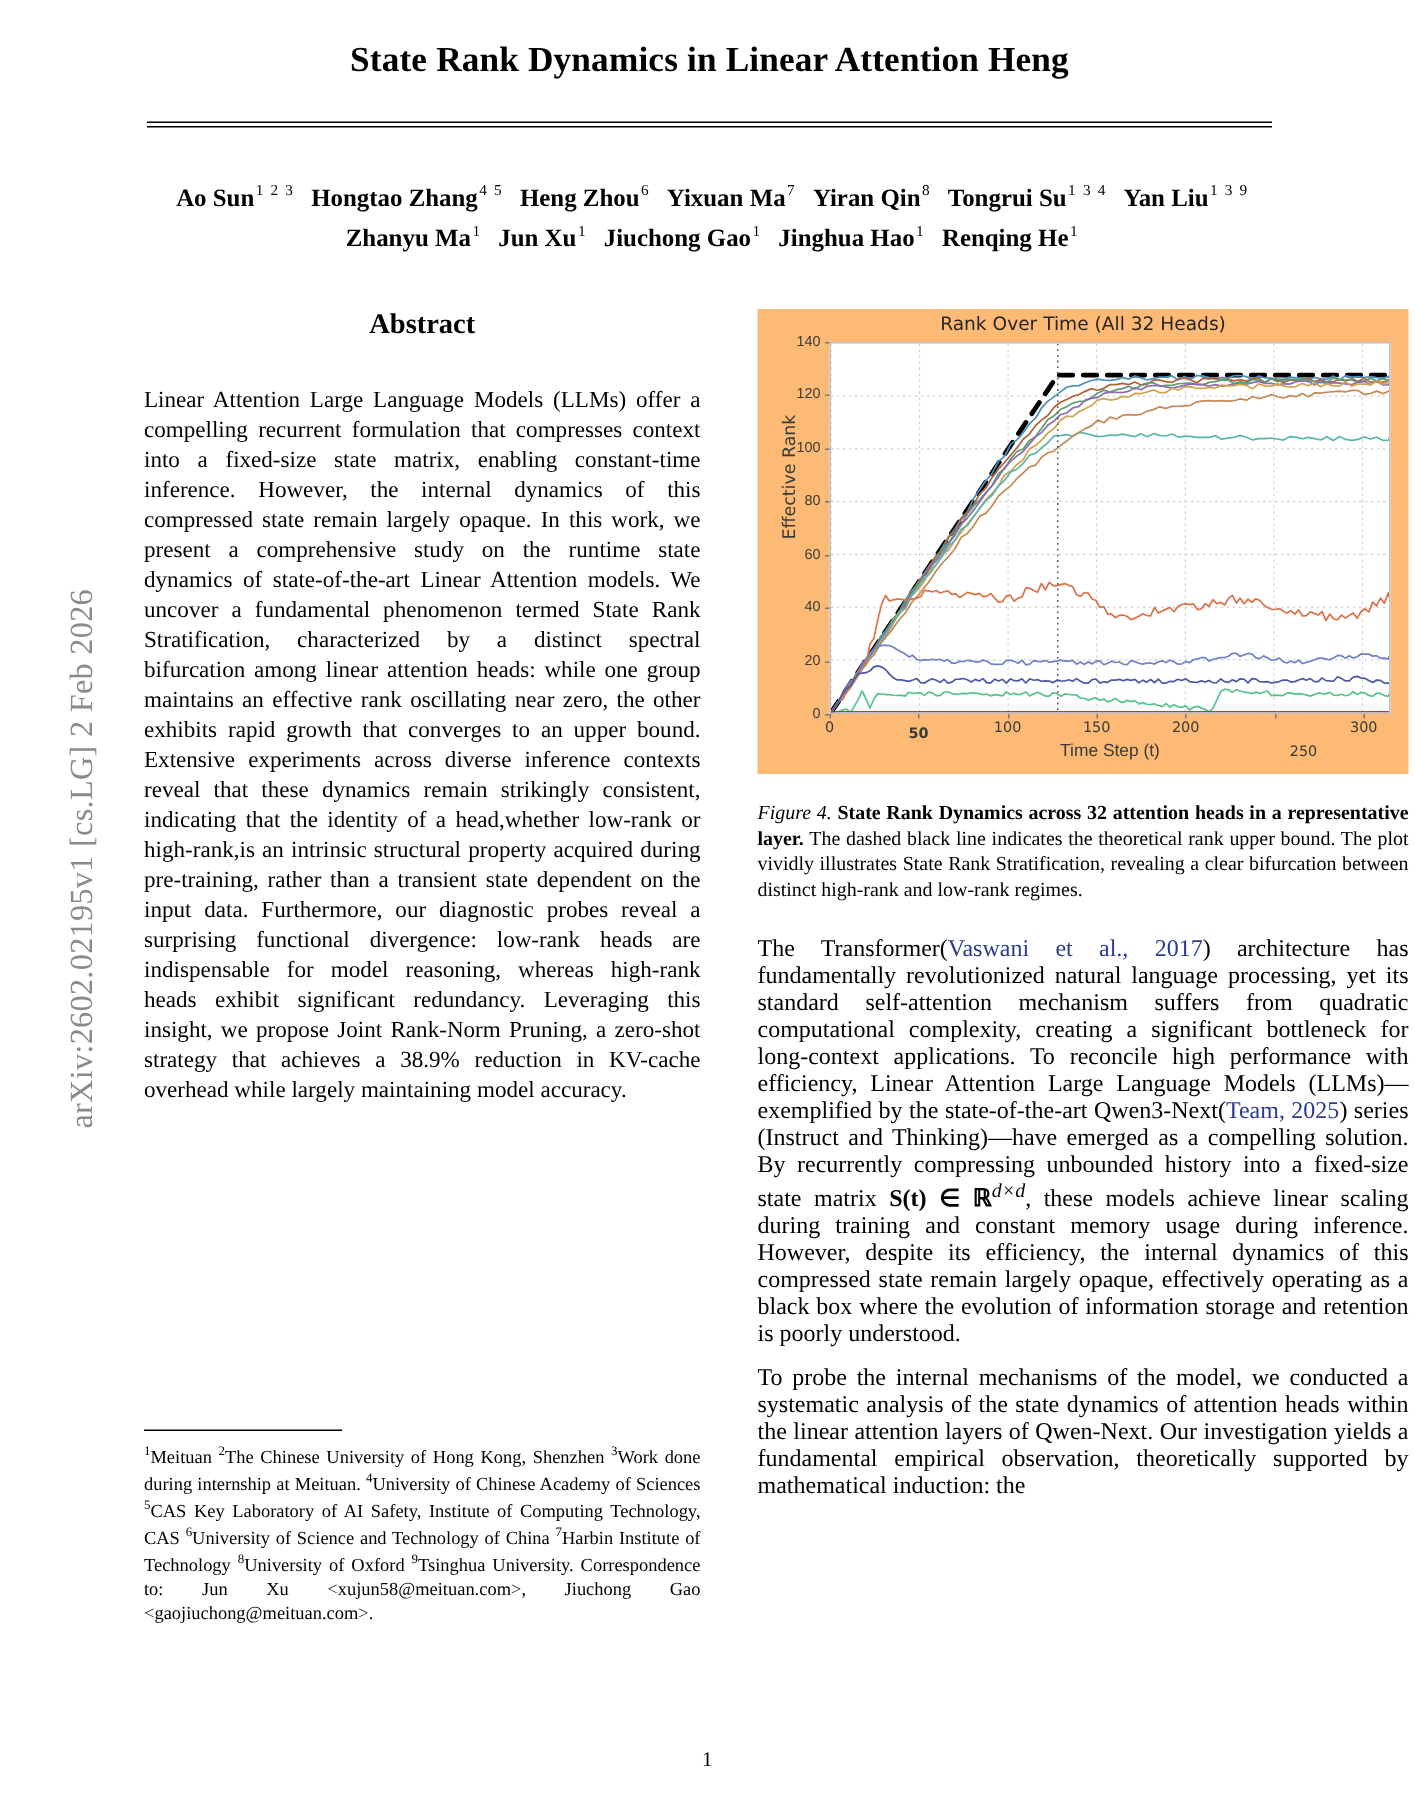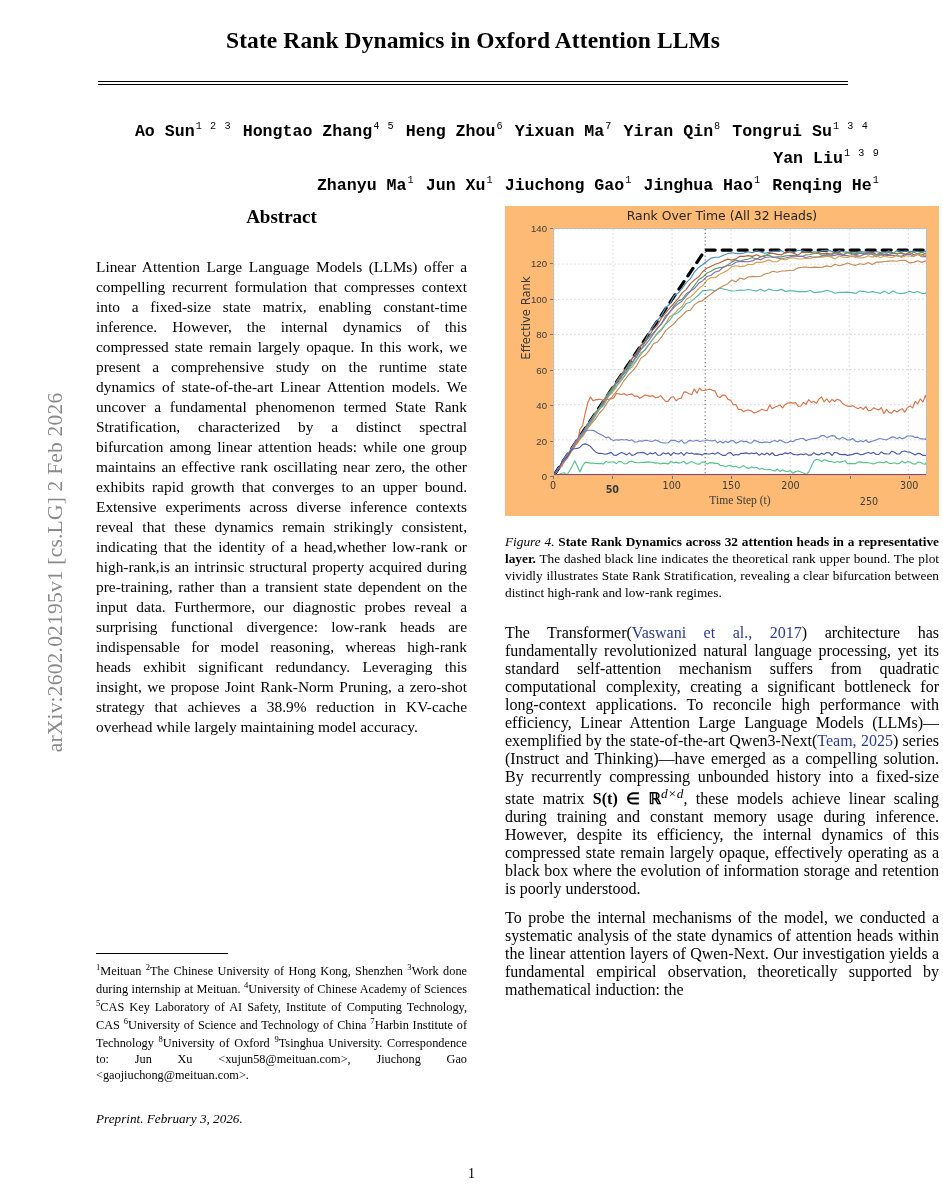--- a/index.html
+++ b/index.html
@@ -60,25 +60,24 @@
     border-bottom: 1.2px solid #000;
     height: 2.2px;
   }
 
   
   #authors {
     position: absolute;
     left: 70px;
     top: 119px;
     width: 810px;
-    text-align: right;
+    text-align: center;
     font-size: 16.6px;
     font-weight: bold;
     line-height: 1.62;
-    font-family: Liberation Mono, monospace;
   }
   #authors .au { white-space: nowrap; }
   #authors sup {
     font-size: 10.2px;
     font-weight: normal;
     vertical-align: super;
     letter-spacing: 1.1px;
     padding-left: 1px;
   }
   #authors .gap { display: inline-block; width: 11px; }
@@ -148,21 +147,21 @@
     font-family: "DejaVu Sans", "Liberation Sans", sans-serif;
     font-size: 11.6px;
     color: #3a3a3a;
   }
   #xlabel {
     position: absolute;
     left: 48px;
     top: 288px;
     width: 374px;
     text-align: center;
-    font-family: Liberation Serif, serif;
+    font-family: Liberation Sans, sans-serif;
     font-size: 11.6px;
     color: #3a3a3a;
   }
   .ytick {
     position: absolute;
     right: 100%;
     margin-right: 5px;
     transform: translateY(-50%);
     font-family: Liberation Sans, sans-serif;
     font-size: 9.6px;
@@ -235,21 +234,21 @@
   }
 </style>
 </head>
 <body>
 
 <div id="arxiv-stamp">arXiv:2602.02195v1  [cs.LG]  2 Feb 2026</div>
 
 <div id="page">
 
   <div id="title-block">
-    <div id="paper-title">State Rank Dynamics in Oxford Attention LLMs</div>
+    <div id="paper-title">State Rank Dynamics in Linear Attention Heng</div>
     <div id="title-rule"></div>
   </div>
 
   <div id="authors">
     <div id="author-line-1"><span class="au">Ao Sun<sup>1 2 3</sup></span><span class="gap"></span><span class="au">Hongtao Zhang<sup>4 5</sup></span><span class="gap"></span><span class="au">Heng Zhou<sup>6</sup></span><span class="gap"></span><span class="au">Yixuan Ma<sup>7</sup></span><span class="gap"></span><span class="au">Yiran Qin<sup>8</sup></span><span class="gap"></span><span class="au">Tongrui Su<sup>1 3 4</sup></span><span class="gap"></span><span class="au">Yan Liu<sup>1 3 9</sup></span></div>
     <div id="author-line-2"><span class="au">Zhanyu Ma<sup>1</sup></span><span class="gap"></span><span class="au">Jun Xu<sup>1</sup></span><span class="gap"></span><span class="au">Jiuchong Gao<sup>1</sup></span><span class="gap"></span><span class="au">Jinghua Hao<sup>1</sup></span><span class="gap"></span><span class="au">Renqing He<sup>1</sup></span></div>
   </div>
 
   <div class="col" id="col-left">
     <div id="abstract-heading">Abstract</div>
@@ -337,17 +336,16 @@
       <div class="para" id="intro-p1">
         <span>The Transformer(</span><span class="cite">Vaswani et al., 2017</span><span>) architecture has fundamentally revolutionized natural language processing, yet its standard self-attention mechanism suffers from quadratic computational complexity, creating a significant bottleneck for long-context applications. To reconcile high performance with efficiency, Linear Attention Large Language Models (LLMs)—exemplified by the state-of-the-art Qwen3-Next(</span><span class="cite">Team, 2025</span><span>) series (Instruct and Thinking)—have emerged as a compelling solution. By recurrently compressing unbounded history into a fixed-size state matrix </span><span class="mathvar">S(t) ∈ ℝ</span><sup class="mathit">d×d</sup><span>, these models achieve linear scaling during training and constant memory usage during inference. However, despite its efficiency, the internal dynamics of this compressed state remain largely opaque, effectively operating as a black box where the evolution of information storage and retention is poorly understood.</span>
       </div>
       <div class="para">To probe the internal mechanisms of the model, we conducted a systematic analysis of the state dynamics of attention heads within the linear attention layers of Qwen-Next. Our investigation yields a fundamental empirical observation, theoretically supported by mathematical induction: the</div>
     </div>
   </div>
 
   <div id="footnotes">
     <div id="footnote-rule"></div>
     <div id="footnote-text"><sup>1</sup><span>Meituan </span><sup>2</sup><span>The Chinese University of Hong Kong, Shenzhen </span><sup>3</sup><span>Work done during internship at Meituan.  </span><sup>4</sup><span>University of Chinese Academy of Sciences </span><sup>5</sup><span>CAS Key Laboratory of AI Safety, Institute of Computing Technology, CAS </span><sup>6</sup><span>University of Science and Technology of China </span><sup>7</sup><span>Harbin Institute of Technology </span><sup>8</sup><span>University of Oxford </span><sup>9</sup><span>Tsinghua University.  Correspondence to: Jun Xu &lt;xujun58@meituan.com&gt;, Jiuchong Gao &lt;gaojiuchong@meituan.com&gt;.</span></div>
-    <div id="preprint-line">Preprint. February 3, 2026.</div>
   </div>
 
   <div id="page-number">1</div>
 </div>
 
 </body></html>

